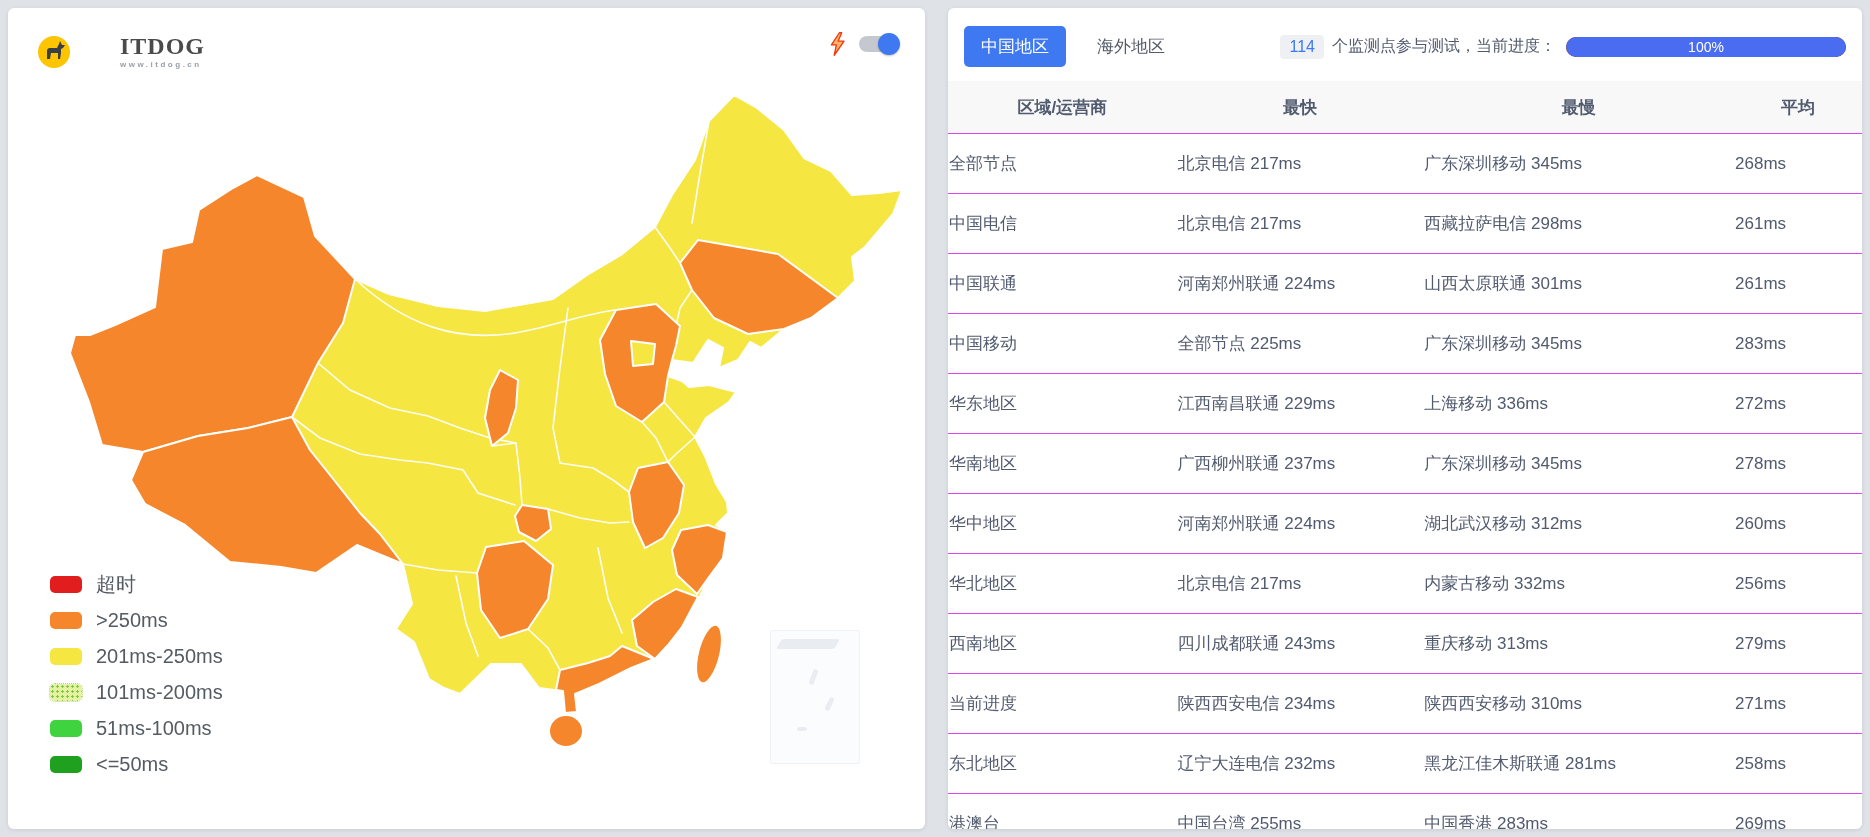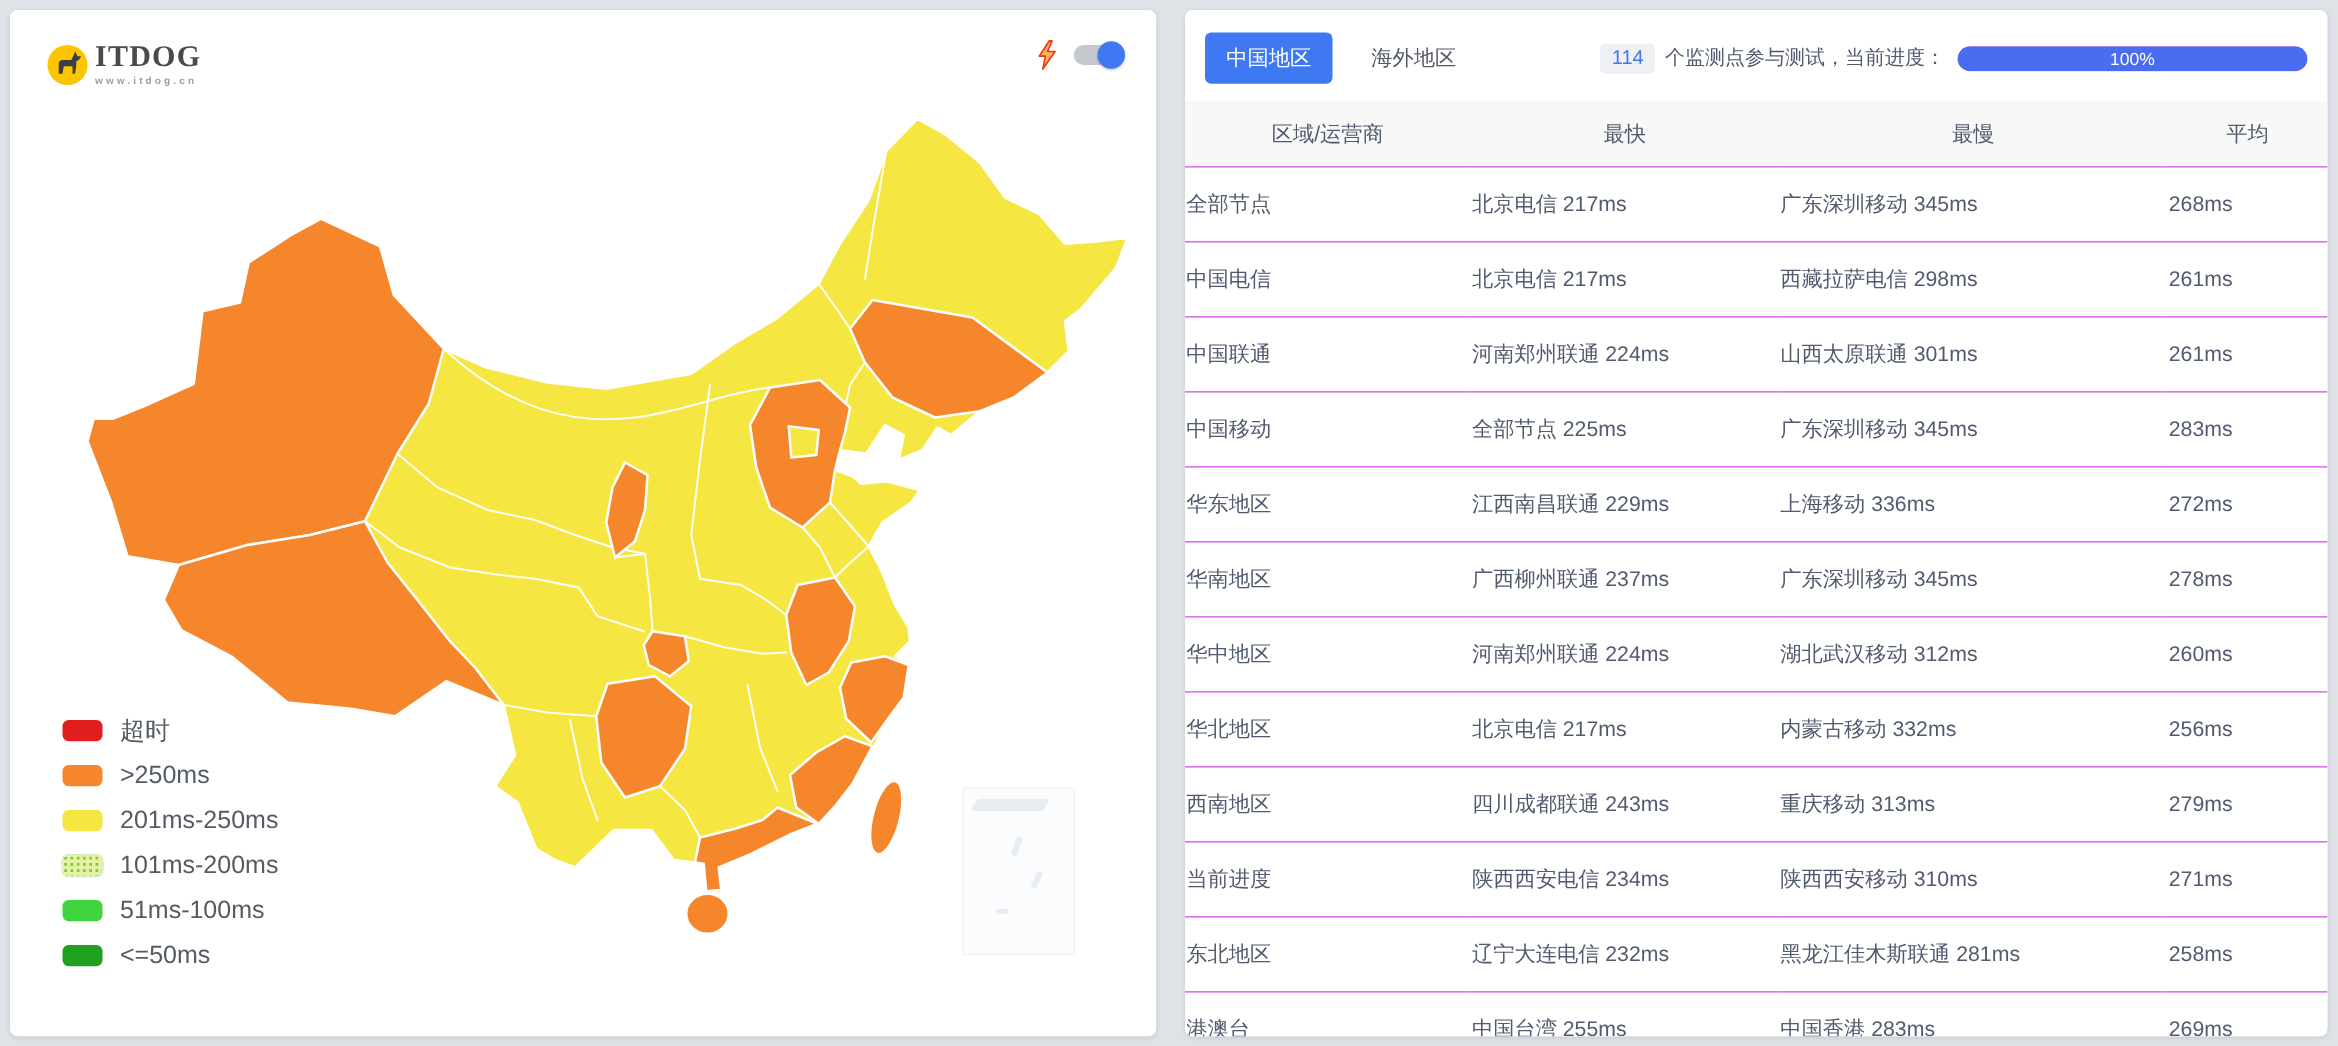--- a/index.html
+++ b/index.html
@@ -4,21 +4,21 @@
 <style>
   html,body{margin:0;padding:0;width:1870px;height:837px;background:#dfe2e7;
     font-family:"Liberation Sans","DejaVu Sans",sans-serif;overflow:hidden;}
   .panel{position:absolute;top:8px;background:#ffffff;border-radius:6px;
     box-shadow:0 1px 4px rgba(0,0,0,.10);}
   #left-panel{left:8px;width:917px;height:821px;}
   #right-panel{left:948px;width:914px;height:821px;overflow:hidden;}
 
   
   #map-svg{position:absolute;left:0;top:0;width:917px;height:821px;}
-  .logo{position:absolute;left:30px;top:26px;display:flex;align-items:center;z-index:5;}
+  .logo{position:absolute;left:30px;top:26px;display:flex;align-items:center;z-index:5;gap:44px;}
   .logo-circle{width:32px;height:32px;border-radius:50%;background:#fdc500;position:relative;overflow:hidden;}
   .logo-text{margin-left:6px;line-height:1;}
   .logo-brand{font-family:"Liberation Serif","DejaVu Serif",serif;font-weight:bold;
     font-size:24px;color:#4a4a4a;letter-spacing:1px;}
   .logo-url{font-size:8px;color:#9aa0a6;letter-spacing:2.5px;margin-top:3px;font-weight:bold;}
   .top-actions{position:absolute;right:28px;top:24px;display:flex;align-items:center;gap:14px;z-index:5;}
   .toggle{position:relative;width:38px;height:16px;border-radius:8px;background:#c5c8ce;cursor:pointer;}
   .toggle .knob{position:absolute;right:-3px;top:-3px;width:22px;height:22px;border-radius:50%;
     background:var(--accent);box-shadow:0 1px 2px rgba(0,0,0,.25);}
   .legend{position:absolute;left:42px;top:566px;z-index:4;}
@@ -32,27 +32,27 @@
   .sea-inset i{position:absolute;display:block;background:#e9edf2;border-radius:2px;}
 
   
   .rp-toolbar{display:flex;align-items:center;padding:18px 16px 14px 16px;}
   .tab-pill{border:none;border-radius:5px;padding:9px 17px;font-size:17px;cursor:pointer;}
   .tab-active{background:var(--accent);color:#ffffff;text-align:center;}
   .tab-inactive{background:transparent;color:#555b66;margin-left:14px;text-align:right;}
   .monitor-info{display:flex;align-items:center;margin-left:auto;font-size:16px;color:#515a6e;}
   .count-badge{background:#eef0f3;color:var(--accent);border-radius:4px;padding:3px 9px;
     font-size:16px;margin-right:8px;}
-  .progress{width:280px;height:20px;border-radius:10px;background:#f0abfc;margin-left:10px;
+  .progress{width:280px;height:20px;border-radius:10px;background:#7f1d1d;margin-left:10px;
     overflow:hidden;position:relative;}
   .progress .bar{position:absolute;left:0;top:0;bottom:0;width:100%;background:var(--progress);
     border-radius:10px;color:#fff;font-size:14px;display:flex;align-items:center;justify-content:center;}
 
   table.latency{width:100%;border-collapse:collapse;table-layout:fixed;font-size:17px;color:#515a6e;}
-  table.latency th{background:#f8f8f9;font-weight:normal;height:50px;color:#515a6e;}
+  table.latency th{background:#f8f8f9;font-weight:bold;height:50px;color:#515a6e;}
   table.latency td{height:57px;text-align:left;border-top:1px solid #d946ef;background:#fff;}
   table.latency th{text-align:center;}
   col.c1{width:25%;}col.c2{width:27%;}col.c3{width:34%;}col.c4{width:14%;}
 </style>
 </head>
 <body>
 
 <div class="panel" id="left-panel">
 
   <svg id="map-svg" viewBox="0 0 917 821">

